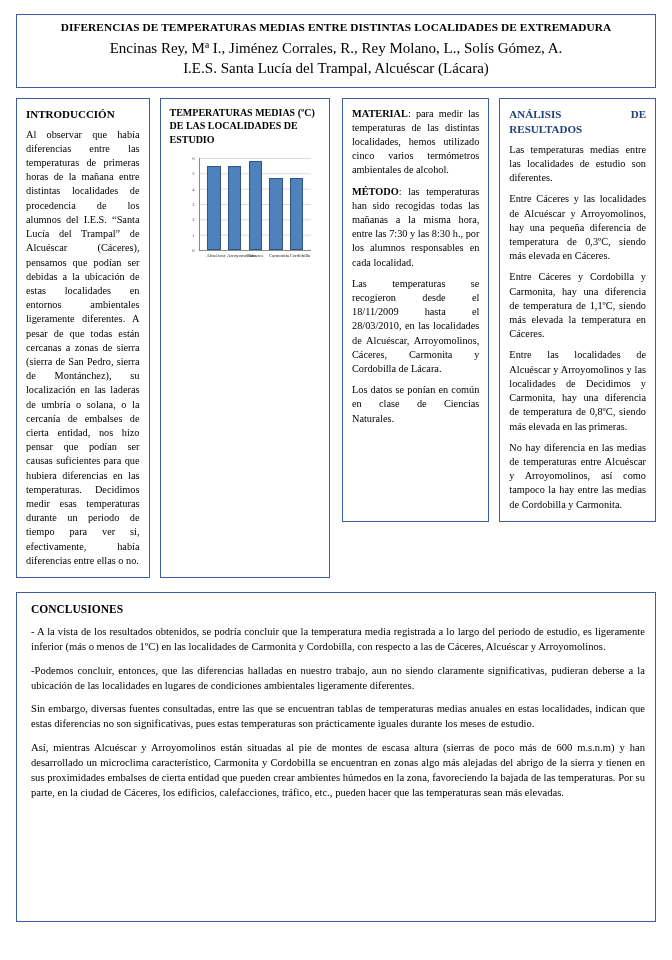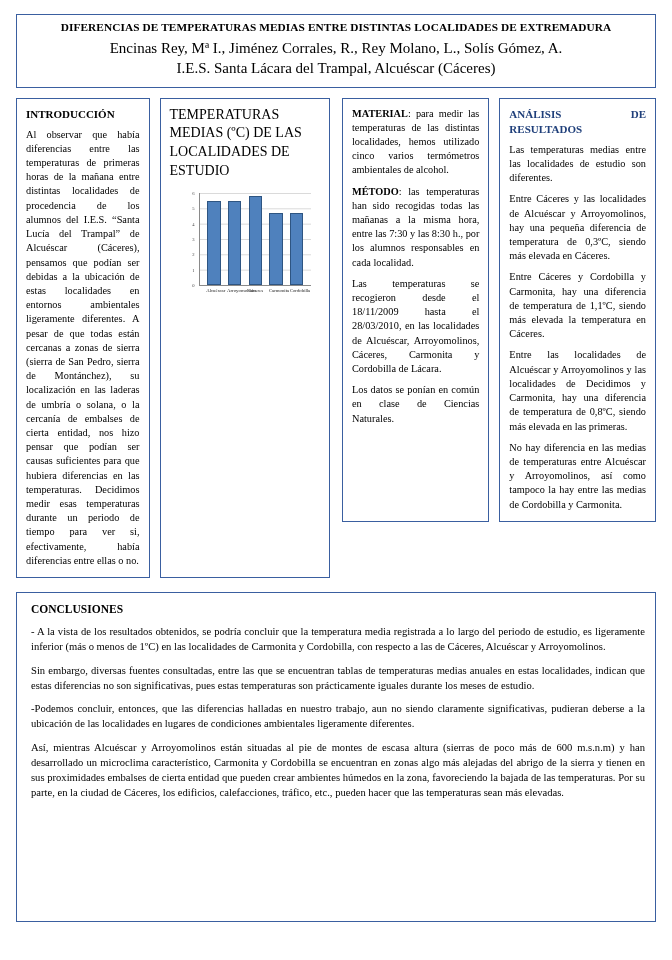--- a/index.html
+++ b/index.html
@@ -61,22 +61,22 @@
     font-size:10.3px;
     line-height:1.38;
     text-align:justify;
   }
   .box p{margin:0 0 7px 0;}
   .box p:last-child{margin-bottom:0;}
   .lbl{font-weight:bold;}
   
   .chart-head{
     padding:7px 9px 6px 9px;
-    font-weight:normal;
-    font-size:14px;
+    font-weight:bold;
+    font-size:10px;
     line-height:1.35;
     border-bottom:0;
   }
   .chart-panel{padding:0;}
   .chart-area{
     padding:6px 6px 4px 6px;
   }
   .chart-wrap{
     position:relative;
     height:108px;
@@ -148,21 +148,21 @@
   .conclusions p{margin:0 0 9px 0;}
 </style>
 </head>
 <body>
 
 <div class="poster">
 
   <div class="panel title-block">
     <div class="title-main">DIFERENCIAS DE TEMPERATURAS MEDIAS ENTRE DISTINTAS LOCALIDADES DE EXTREMADURA</div>
     <div class="title-authors">Encinas Rey, Mª I., Jiménez Corrales, R., Rey Molano, L., Solís Gómez, A.</div>
-    <div class="title-authors">I.E.S. Santa Lácara del Trampal, Alcuéscar (Cáceres)</div>
+    <div class="title-authors">I.E.S. Santa Lucía del Trampal, Alcuéscar (Lácara)</div>
   </div>
 
   <div class="cols">
 
     <div class="col">
 
       <div class="panel box">
         <div class="sec-head">INTRODUCCIÓN</div>
         <p>Al observar que había diferencias entre las temperaturas de primeras horas de la mañana entre distintas localidades de procedencia de los alumnos del I.E.S. “Santa Lucía del Trampal” de Alcuéscar (Cáceres), pensamos que podían ser debidas a la ubicación de estas localidades en entornos ambientales ligeramente diferentes. A pesar de que todas están cercanas a zonas de sierra (sierra de San Pedro, sierra de Montánchez), su localización en las laderas de umbría o solana, o la cercanía de embalses de cierta entidad, nos hizo pensar que podían ser causas suficientes para que hubiera diferencias en las temperaturas. Decidimos medir esas temperaturas durante un periodo de tiempo para ver si, efectivamente, había diferencias entre ellas o no.</p>
       </div>
@@ -219,18 +219,18 @@
         <p>Entre las localidades de Alcuéscar y Arroyomolinos y las localidades de Decidimos y Carmonita, hay una diferencia de temperatura de 0,8ºC, siendo más elevada en las primeras.</p>
         <p>No hay diferencia en las medias de temperaturas entre Alcuéscar y Arroyomolinos, así como tampoco la hay entre las medias de Cordobilla y Carmonita.</p>
       </div>
 
     </div>
   </div>
 
   <div class="panel conclusions">
     <div class="sec-head">CONCLUSIONES</div>
     <p>- A la vista de los resultados obtenidos, se podría concluir que la temperatura media registrada a lo largo del periodo de estudio, es ligeramente inferior (más o menos de 1ºC) en las localidades de Carmonita y Cordobilla, con respecto a las de Cáceres, Alcuéscar y Arroyomolinos.</p>
+    <p>-Podemos concluir, entonces, que las diferencias halladas en nuestro trabajo, aun no siendo claramente significativas, pudieran deberse a la ubicación de las localidades en lugares de condiciones ambientales ligeramente diferentes.</p>
     <p>Sin embargo, diversas fuentes consultadas, entre las que se encuentran tablas de temperaturas medias anuales en estas localidades, indican que estas diferencias no son significativas, pues estas temperaturas son prácticamente iguales durante los meses de estudio.</p>
-    <p>-Podemos concluir, entonces, que las diferencias halladas en nuestro trabajo, aun no siendo claramente significativas, pudieran deberse a la ubicación de las localidades en lugares de condiciones ambientales ligeramente diferentes.</p>
     <p>Así, mientras Alcuéscar y Arroyomolinos están situadas al pie de montes de escasa altura (sierras de poco más de 600 m.s.n.m) y han desarrollado un microclima característico, Carmonita y Cordobilla se encuentran en zonas algo más alejadas del abrigo de la sierra y tienen en sus proximidades embalses de cierta entidad que pueden crear ambientes húmedos en la zona, favoreciendo la bajada de las temperaturas. Por su parte, en la ciudad de Cáceres, los edificios, calefacciones, tráfico, etc., pueden hacer que las temperaturas sean más elevadas.</p>
   </div>
 
 </div>
 
 </body></html>

